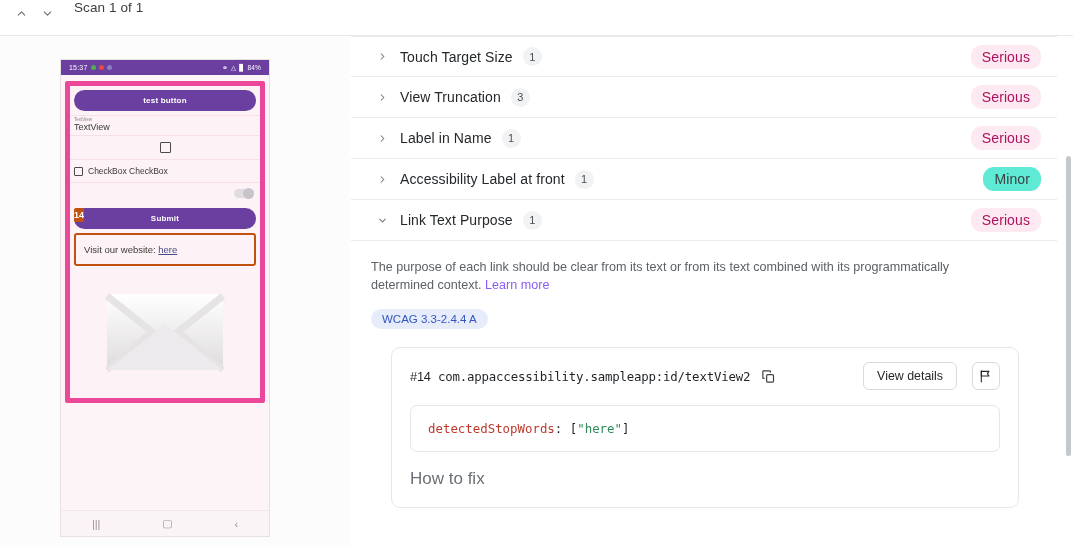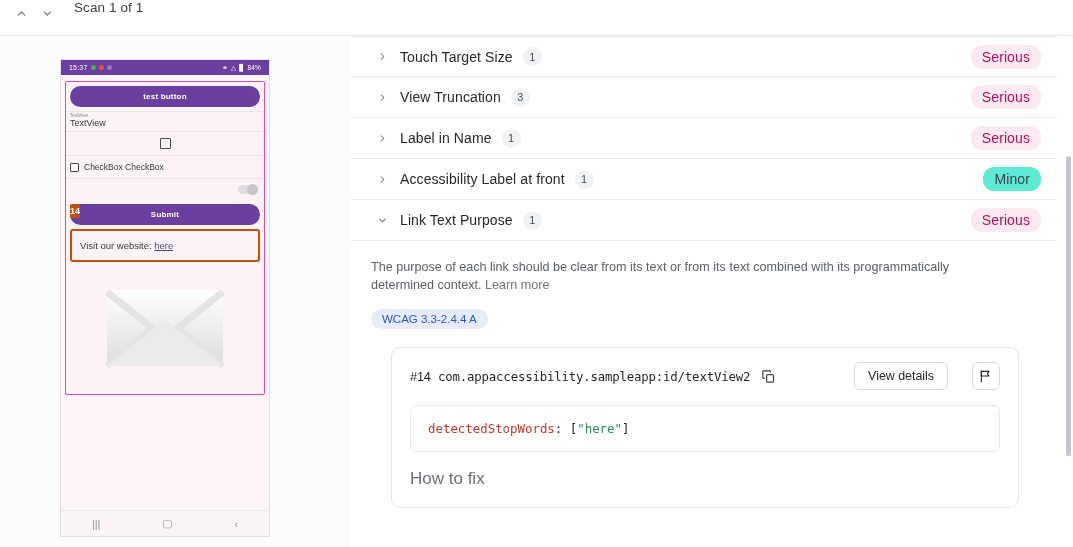--- a/index.html
+++ b/index.html
@@ -61,21 +61,21 @@
     color: #ffffff; font-size: 7px;
     letter-spacing: .2px;
   }
   .sb-left { display:flex; align-items:center; gap:3px; }
   .sb-right { margin-left:auto; display:flex; align-items:center; gap:3px; font-size:6.5px; }
   .dot { width:5px; height:5px; border-radius:50%; display:inline-block; }
 
   .phone-body { position: relative; padding: 6px 4px; }
 
   .app-frame {
-    border: 1px solid #ec4899;
+    border: 5px solid #ec4899;
     border-radius: 2px;
     background: #fdf2f6;
     padding: 0;
   }
   .row-line { border-bottom: 1px solid #f6dfe5; }
 
   .mbtn {
     background: #6b3fa0;
     color: #fff;
     font-size: 8px; font-weight: bold;
@@ -190,21 +190,21 @@
   .sev-minor   { background: #5eead4; color: #3c4043; }
 
   
   .panel { padding: 17px 16px 0 20px; background: #fff; }
   .panel-desc {
     font-size: 12.6px;
     line-height: 18px;
     color: #5c6166;
     max-width: 640px;
   }
-  .panel-desc a { color: #737373; text-decoration: none; }
+  .panel-desc a { color: #8b5cf6; text-decoration: none; }
   .wcag {
     display: inline-block;
     margin-top: 15px;
     background: #e7ecfb;
     color: #3156c4;
     font-size: 11.5px;
     border-radius: 11px;
     padding: 4px 11px;
   }
 
@@ -222,21 +222,21 @@
     color: #1f2326;
     letter-spacing: -.2px;
   }
   .elem-id b { font-family: "Liberation Sans", sans-serif; font-weight: 400; font-size: 12.8px; }
   .icon-btn {
     width: 17px; height: 17px;
     margin-left: 10px;
     cursor: pointer;
     display:flex; align-items:center; justify-content:center;
   }
-  .head-actions { margin-left: auto; display: flex; align-items: flex-start; gap: 24px; }
+  .head-actions { margin-left: auto; display: flex; align-items: flex-start; gap: 15px; }
   .btn-outline {
     border: 1px solid #d7dade;
     border-radius: 6px;
     background: #fff;
     font-size: 12.4px;
     color: #25282b;
     padding: 6px 13px;
     cursor: pointer;
   }
   .btn-icon-sq {

